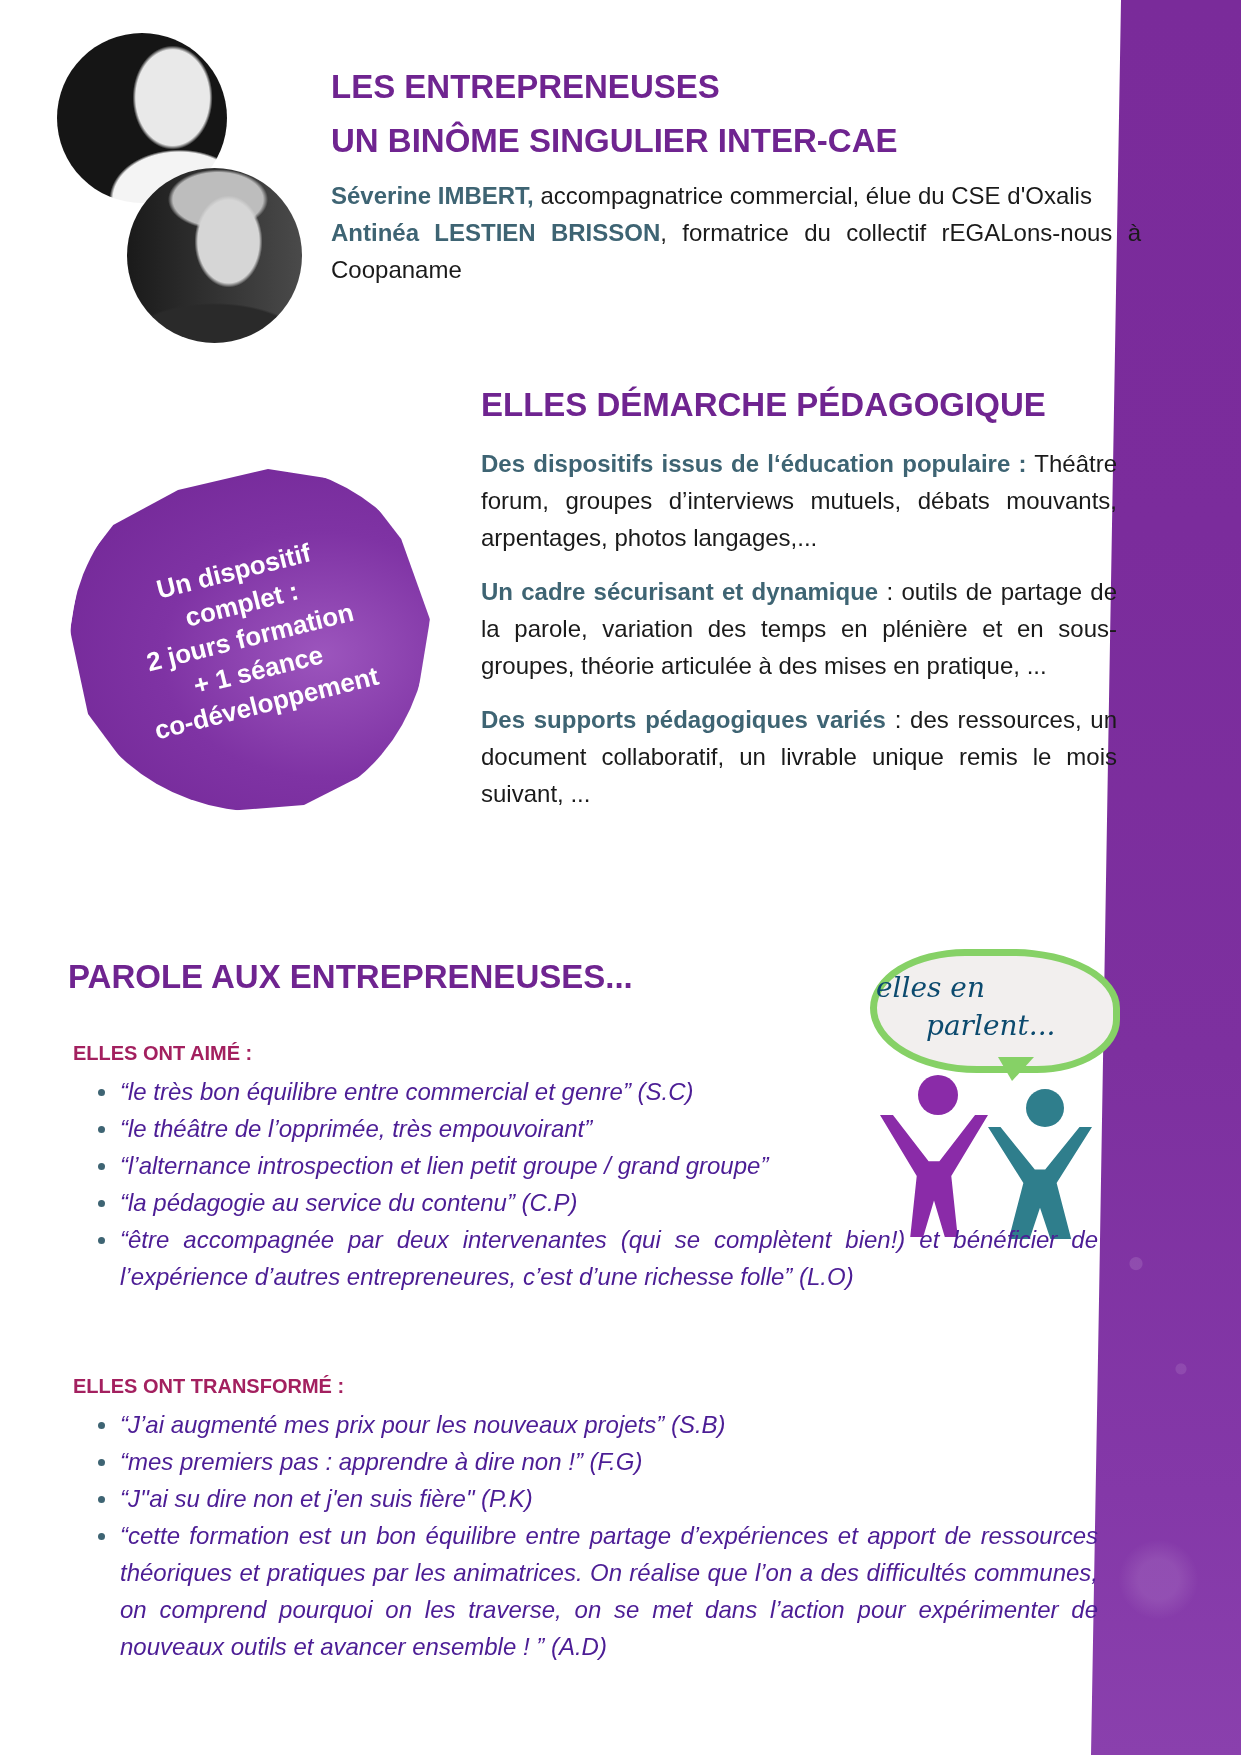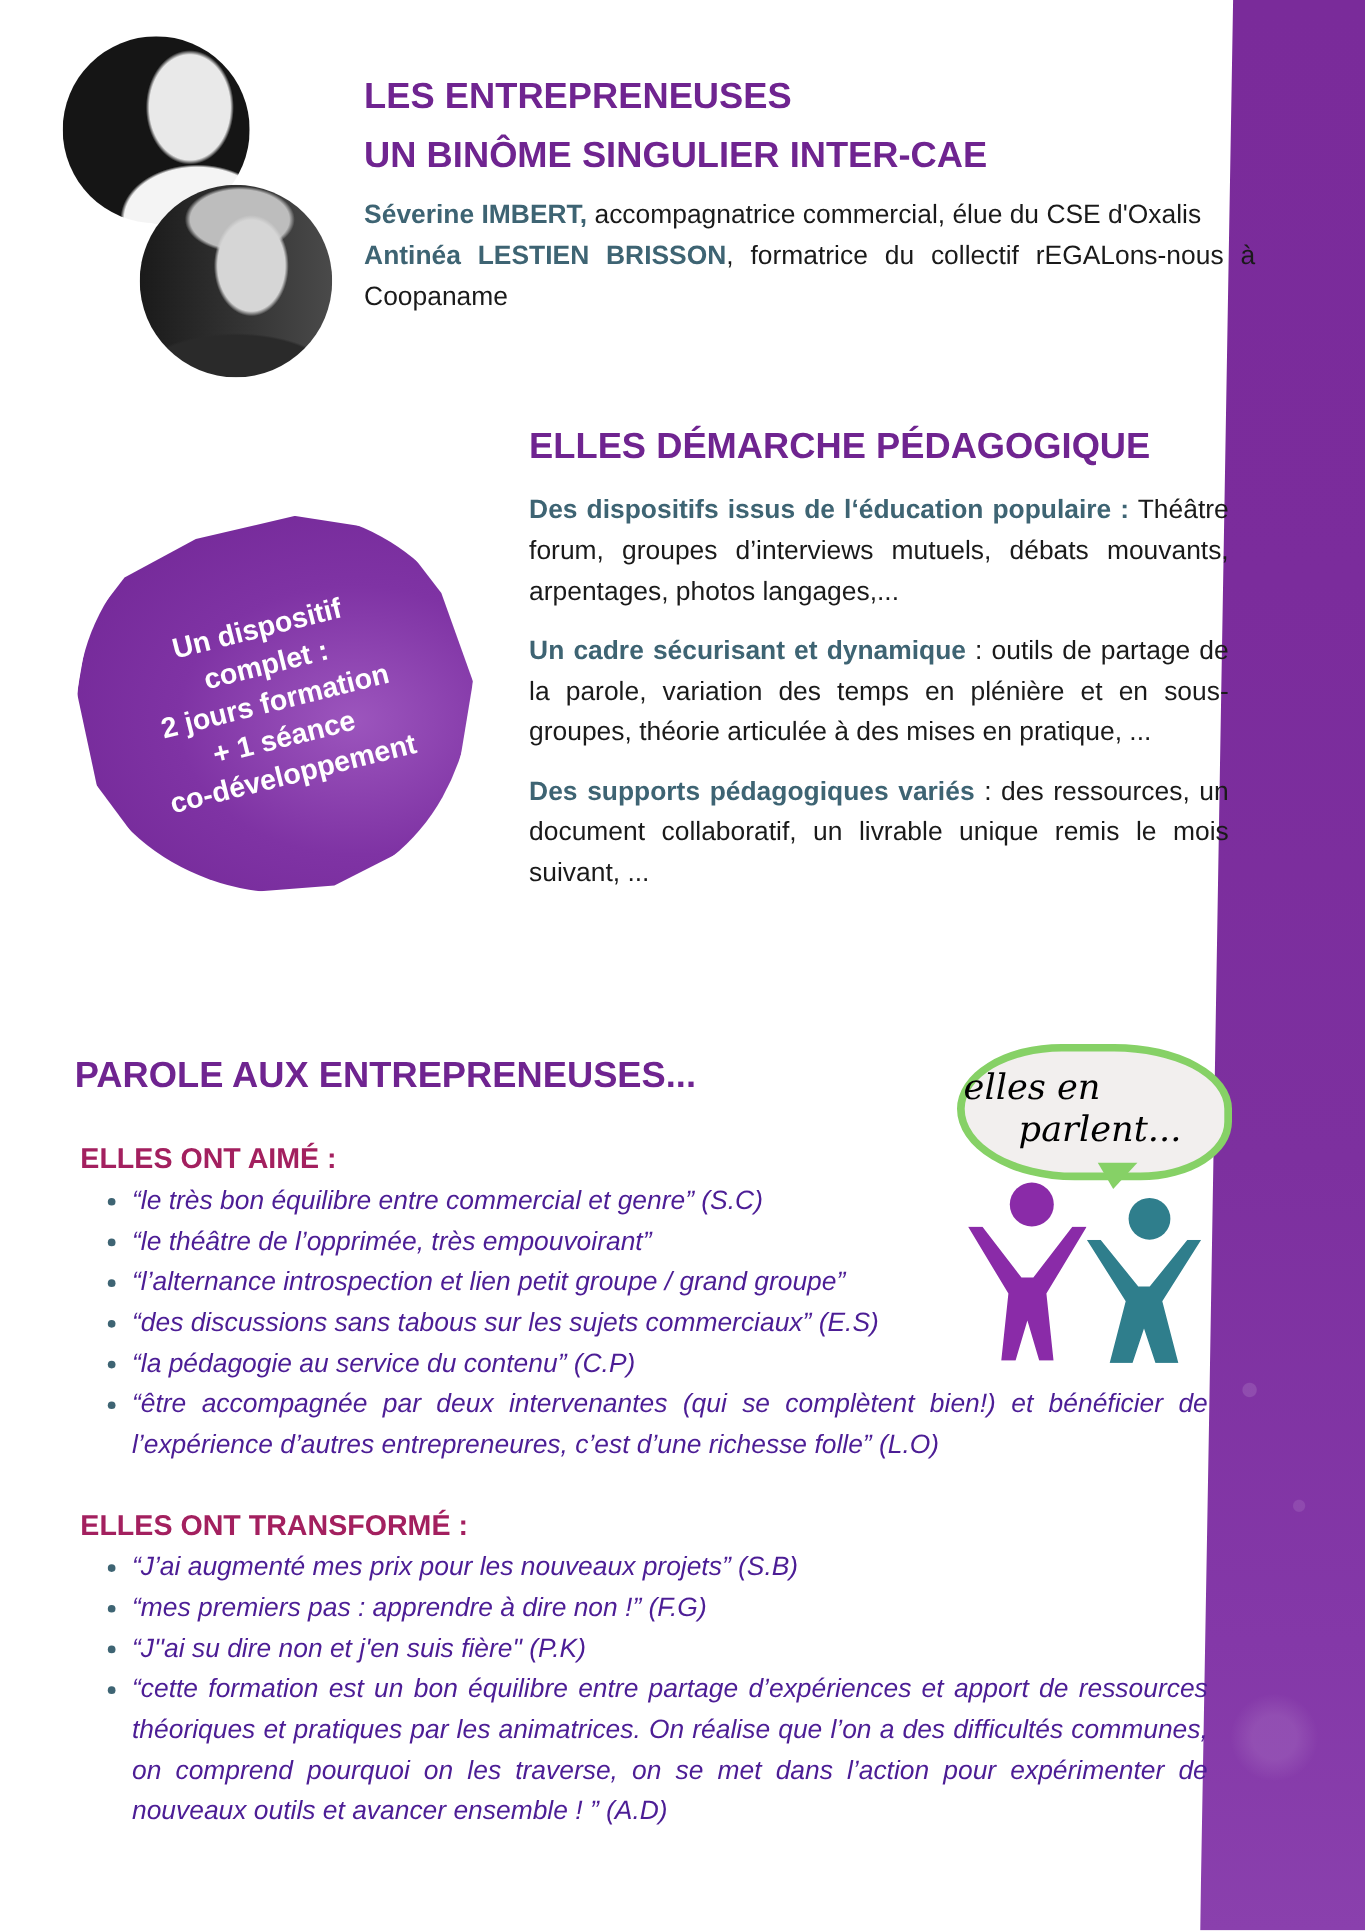--- a/index.html
+++ b/index.html
@@ -72,21 +72,21 @@
   .badge-text {
     position: absolute; left: 0; top: 0; width: 360px; height: 350px;
     display: flex; flex-direction: column; align-items: center; justify-content: center;
     color: #ffffff; font-weight: bold; font-size: 26px; line-height: 34px;
     transform: rotate(-14deg); text-align: center;
   }
   .badge-text span { display: block; }
 
   .title-parole { left: 68px; top: 950px; font-size: 33px; line-height: 54px; }
   .subhead {
-    position: absolute; color: #a3205f; font-weight: bold; font-size: 26px; line-height: 36px; margin: 0;
+    position: absolute; color: #a3205f; font-weight: bold; font-size: 20px; line-height: 36px; margin: 0;
   }
   .sub-aime { left: 73px; top: 1035px; }
   .sub-transforme { left: 73px; top: 1368px; }
 
   .quotes {
     position: absolute; margin: 0; padding: 0; list-style: none;
     color: #4c1d95; font-style: italic; font-size: 24px; line-height: 37px;
   }
   .quotes li { position: relative; padding-left: 47px; text-align: justify; }
   .quotes li::before {
@@ -103,22 +103,22 @@
     border: 7px solid #86d166; border-radius: 40% 45% 35% 45% / 50% 50% 45% 55%;
     background: #f2efee;
   }
   .bubble-tail {
     position: absolute; left: 132px; top: 112px; width: 0; height: 0;
     border-left: 14px solid transparent; border-right: 22px solid transparent;
     border-top: 24px solid #86d166;
   }
   .bubble-text {
     position: absolute; left: 10px; top: 24px; width: 230px;
-    color: #000000; font-family: "DejaVu Serif", serif; font-style: italic;
-    font-size: 32px; line-height: 38px;
+    color: #0c4a6e; font-family: "DejaVu Serif", serif; font-style: italic;
+    font-size: 28px; line-height: 38px;
   }
   .bubble-text span { display: block; }
   .bubble-text span:nth-child(2) { padding-left: 50px; }
   .figure { position: absolute; }
   .fig-purple { left: 14px; top: 130px; width: 108px; height: 162px; }
   .fig-teal { left: 122px; top: 144px; width: 104px; height: 150px; }
   .fig-head { position: absolute; border-radius: 50%; }
   .fig-purple .fig-head { left: 38px; top: 0; width: 40px; height: 40px; background: #8a2ba8; }
   .fig-teal .fig-head { left: 38px; top: 0; width: 38px; height: 38px; background: #2f7e8c; }
   .fig-body { position: absolute; }
@@ -184,21 +184,20 @@
     <div class="fig-head"></div>
       <div class="fig-body"></div>
   </div>
 </div>
 
 <h3 class="subhead sub-aime">ELLES ONT AIMÉ :</h3>
 <ul class="quotes quotes-aime">
   <li>“le très bon équilibre entre commercial et genre” (S.C)</li>
   <li>“le théâtre de l’opprimée, très empouvoirant”</li>
   <li>“l’alternance introspection et lien petit groupe / grand groupe”</li>
-  <li>“des discussions sans tabous sur les sujets commerciaux” (E.S)</li>
   <li>“la pédagogie au service du contenu” (C.P)</li>
   <li>“être accompagnée par deux intervenantes (qui se complètent bien!) et bénéficier de l’expérience d’autres entrepreneures, c’est d’une richesse folle” (L.O)</li>
 </ul>
 
 <h3 class="subhead sub-transforme">ELLES ONT TRANSFORMÉ :</h3>
 <ul class="quotes quotes-transforme">
   <li>“J’ai augmenté mes prix pour les nouveaux projets” (S.B)</li>
   <li>“mes premiers pas : apprendre à dire non !” (F.G)</li>
   <li>“J''ai su dire non et j'en suis fière" (P.K)</li>
   <li>“cette formation est un bon équilibre entre partage d’expériences et apport de ressources théoriques et pratiques par les animatrices. On réalise que l’on a des difficultés communes, on comprend pourquoi on les traverse, on se met dans l’action pour expérimenter de nouveaux outils et avancer ensemble ! ” (A.D)</li>

